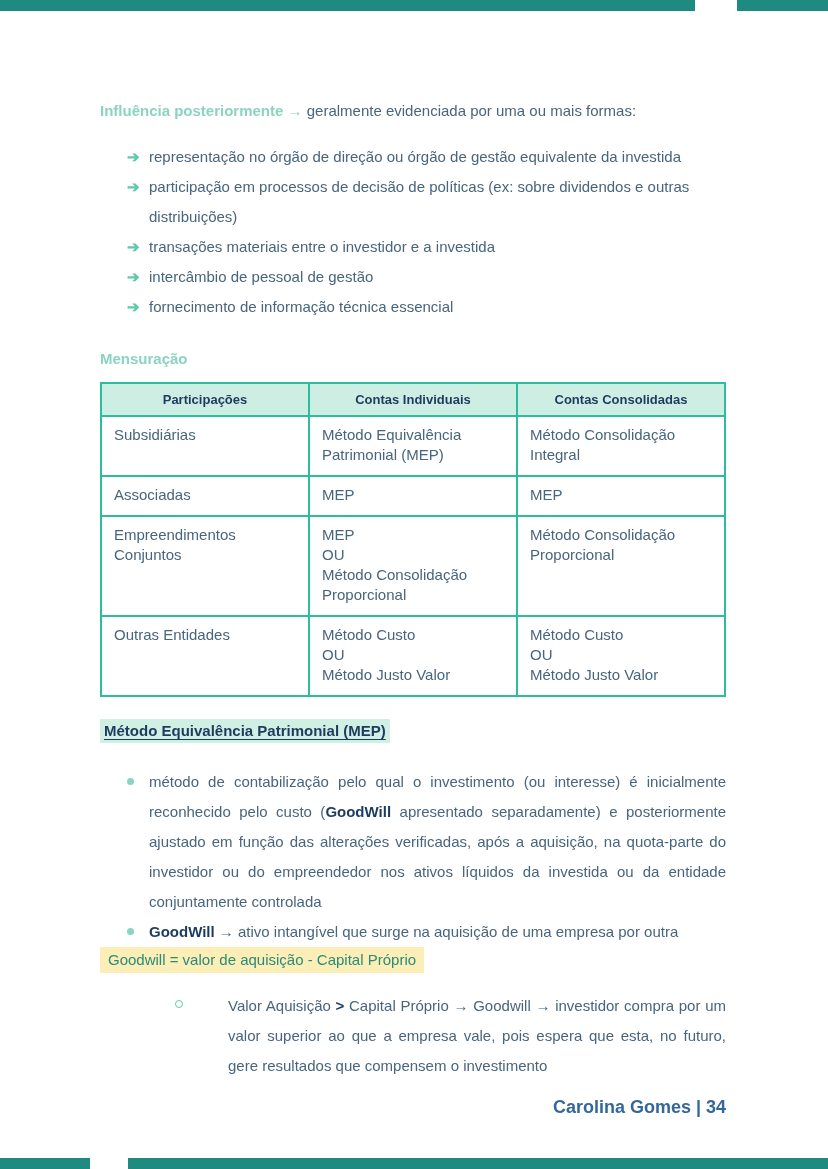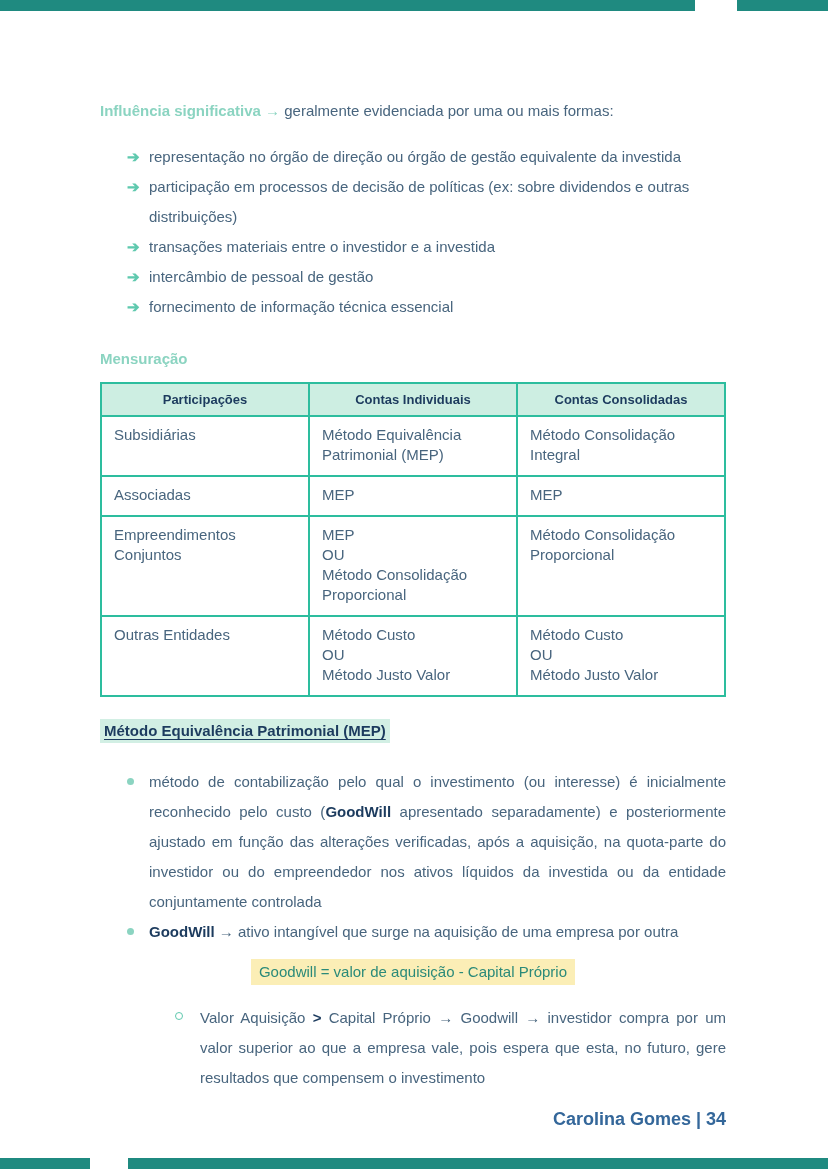--- a/index.html
+++ b/index.html
@@ -41,47 +41,47 @@
   .dot-list{list-style:none;margin:24px 0 0 27px;padding:0;}
   .dot-list > li{display:flex;line-height:30px;}
   .dot-marker{flex:0 0 22px;}
   .dot-marker::before{
     content:"";display:inline-block;width:7px;height:7px;border-radius:50%;
     background:var(--mint_heading,#8bd4c1);margin-bottom:2px;
   }
   .dot-text{flex:1;text-align:justify;}
   .dot-text.no-justify{text-align:left;}
   .b{font-weight:bold;color:var(--navy,#1c3b5e);}
-  .formula-wrap{margin-top:12px;text-align:center;}
+  .formula-wrap{text-align:left;}
   .formula-wrap span{
     display:inline-block;background:var(--highlight_yellow_bg,#fbeeb6);
     color:var(--formula_text,#2b8a79);padding:3px 8px;line-height:20px;
   }
-  .sub-bullet{display:flex;margin:18px 0 0 75px;width:551px;line-height:30px;}
+  .sub-bullet{display:flex;margin:18px 0 0 75px;width:551px;line-height:30px;gap:28px;}
   .circle-marker{flex:0 0 25px;padding-top:9px;}
   .circle-marker::before{
     content:"";display:block;width:6px;height:6px;border-radius:50%;
     border:1.5px solid var(--arrow,#5fc9ae);background:transparent;
   }
   .sub-text{flex:1;text-align:justify;}
   .footer{
     margin-top:16px;text-align:right;font-weight:bold;
     color:var(--footer_blue,#34679a);font-size:18px;
   }
 </style>
 </head>
 <body style="--mint_heading: #8bd4c1; --arrow: #5fc9ae; --body_text: #48657e; --navy: #1c3b5e; --table_border: #2dbd9e; --table_header_bg: #cdeee2; --highlight_mint_bg: #d2efe4; --highlight_yellow_bg: #fbeeb6; --formula_text: #2b8a79; --footer_blue: #34679a; --bar_teal: #1f8a80;">
 
 <div class="deco-bar bar-top-left"></div>
 <div class="deco-bar bar-top-right"></div>
 
 <div class="content">
 
   <div class="h-mint">
-    <span>Influência significativa</span>
+    <span>Influência posteriormente</span>
     <span class="arrow">→</span>
     <span class="subtitle">geralmente evidenciada por uma ou mais formas:</span>
   </div>
 
   <ul class="arrow-list" id="influencia-list">
       <li>
         <span class="li-arrow">➔</span>
         <span class="li-text">representação no órgão de direção ou órgão de gestão equivalente da investida</span>
       </li>
       <li>

